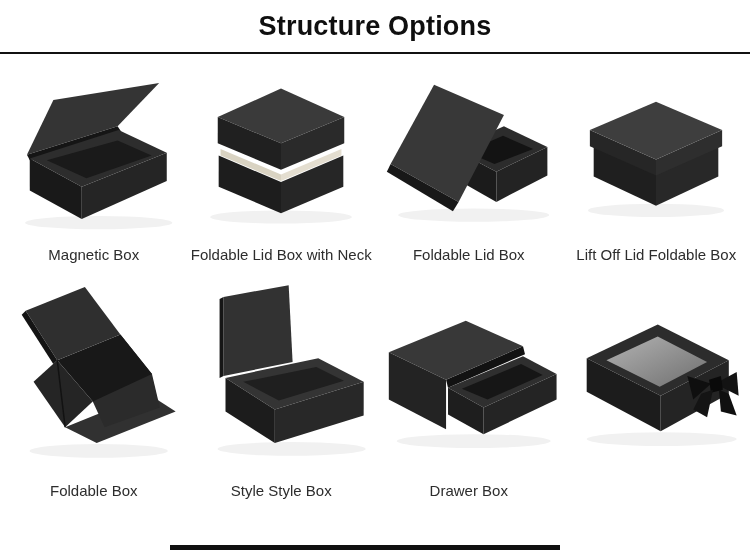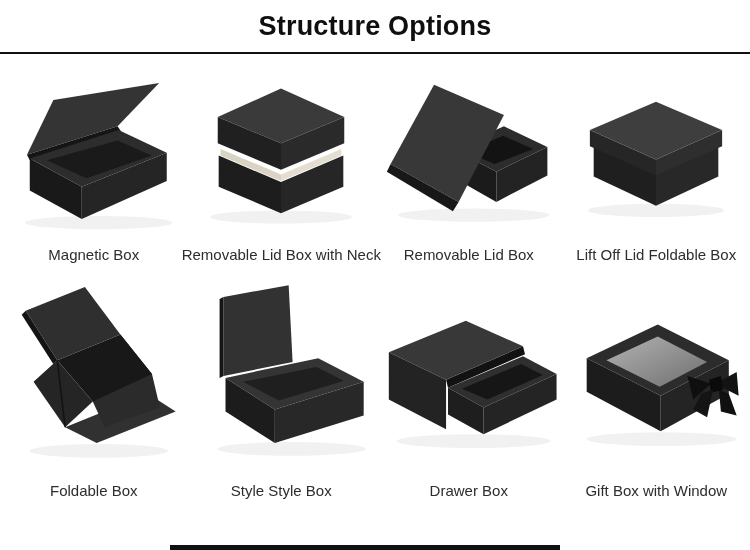--- a/index.html
+++ b/index.html
@@ -59,36 +59,36 @@
         <ellipse cx="95" cy="162" rx="75" ry="7" fill="#f1f1f1"></ellipse>
         <polygon points="28,56 95,26 162,56 95,84" fill="#3a3a3a"></polygon>
         <polygon points="28,56 95,84 95,112 28,84" fill="#202020"></polygon>
         <polygon points="95,84 162,56 162,84 95,112" fill="#2a2a2a"></polygon>
         <polygon points="31,90 95,117 95,124 31,97" fill="#d9d3c2"></polygon>
         <polygon points="95,117 159,90 159,97 95,124" fill="#e4ded0"></polygon>
         <polygon points="29,97 95,125 95,158 29,130" fill="#1d1d1d"></polygon>
         <polygon points="95,125 161,97 161,130 95,158" fill="#262626"></polygon>
       </svg>
     </div>
-    <div class="caption">Removable Lid Box with Neck</div>
+    <div class="caption">Foldable Lid Box with Neck</div>
   </div>
 
   <div class="cell">
     <div class="imgwrap">
       <svg width="180" height="170" viewBox="0 0 190 180">
         <ellipse cx="100" cy="160" rx="80" ry="7" fill="#f1f1f1"></ellipse>
         <polygon points="78,90 132,66 178,88 124,114" fill="#2c2c2c"></polygon>
         <polygon points="92,93 131,76 163,90 122,106" fill="#131313"></polygon>
         <polygon points="124,114 178,88 178,118 124,146" fill="#232323"></polygon>
         <polygon points="78,90 124,114 124,146 78,120" fill="#1b1b1b"></polygon>
         <polygon points="58,22 132,54 84,146 12,106" fill="#383838"></polygon>
         <polygon points="12,106 84,146 78,156 8,114" fill="#181818"></polygon>
       </svg>
     </div>
-    <div class="caption">Removable Lid Box</div>
+    <div class="caption">Foldable Lid Box</div>
   </div>
 
   <div class="cell">
     <div class="imgwrap">
       <svg width="180" height="170" viewBox="0 0 190 180">
         <ellipse cx="95" cy="155" rx="72" ry="7" fill="#f1f1f1"></ellipse>
         <polygon points="29,86 95,117 95,150 29,119" fill="#1f1f1f"></polygon>
         <polygon points="95,117 161,86 161,119 95,150" fill="#282828"></polygon>
         <polygon points="25,70 95,101 95,118 25,87" fill="#262626"></polygon>
         <polygon points="95,101 165,70 165,87 95,118" fill="#2e2e2e"></polygon>
@@ -162,17 +162,16 @@
         <polygon points="44,90 96,66 146,92 98,117" fill="url(#gw-win)"></polygon>
         <polygon points="24,88 99,126 99,162 24,122" fill="#1c1c1c"></polygon>
         <polygon points="99,126 168,90 168,124 99,162" fill="#242424"></polygon>
         <polygon points="126,106 150,114 132,130" fill="#0f0f0f"></polygon>
         <polygon points="176,102 154,114 178,126" fill="#131313"></polygon>
         <polygon points="148,110 160,106 162,120 150,123" fill="#0a0a0a"></polygon>
         <polygon points="140,124 152,120 146,148 132,140" fill="#141414"></polygon>
         <polygon points="158,120 168,124 176,146 160,142" fill="#101010"></polygon>
       </svg>
     </div>
-    <div class="caption">Gift Box with Window</div>
   </div>
 </div>
 
 <div class="bottom-bar"></div>
 
 </body></html>

